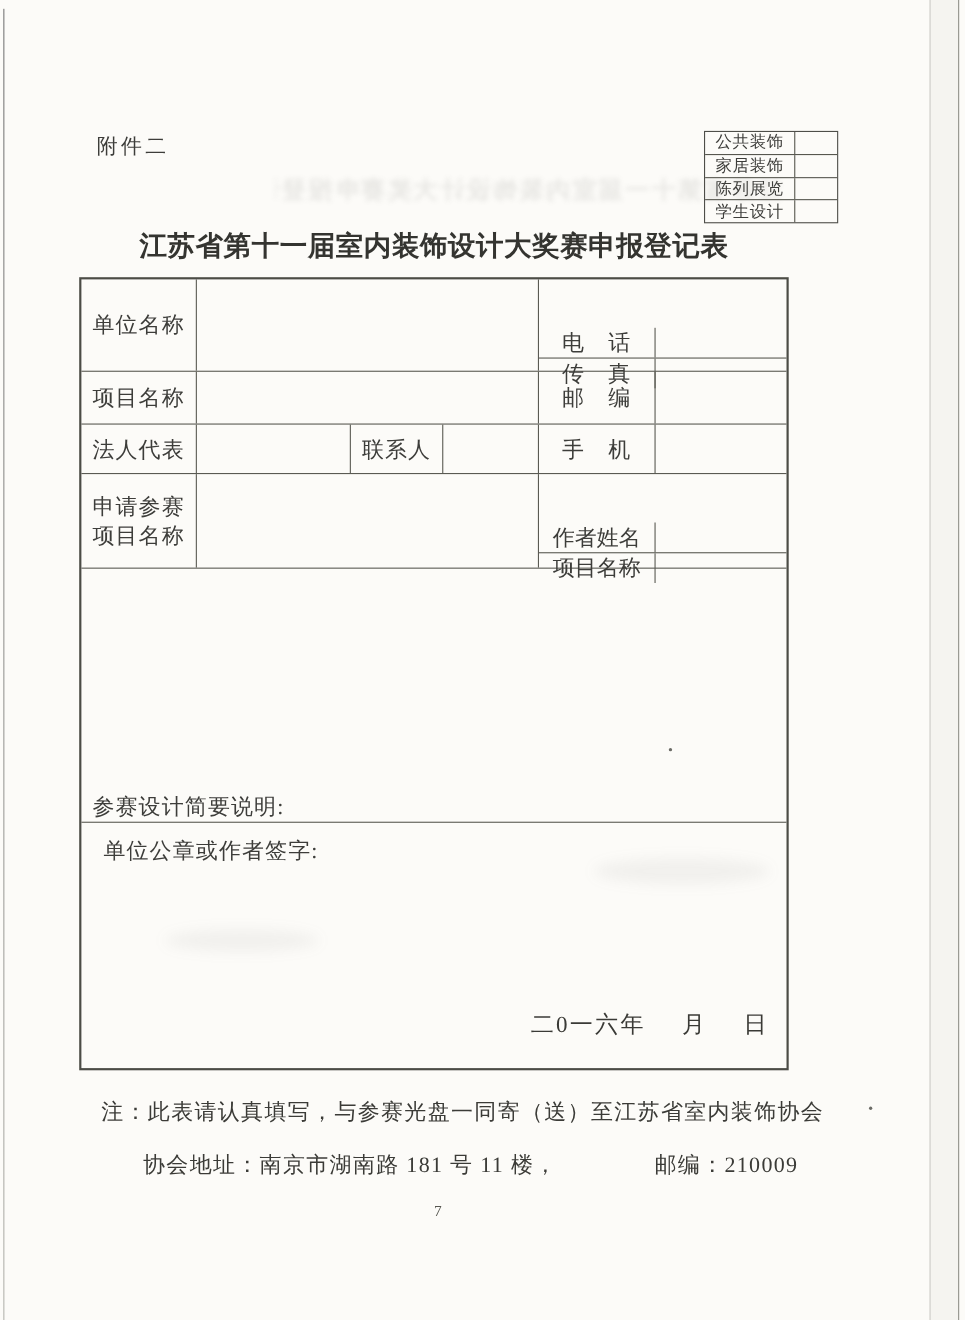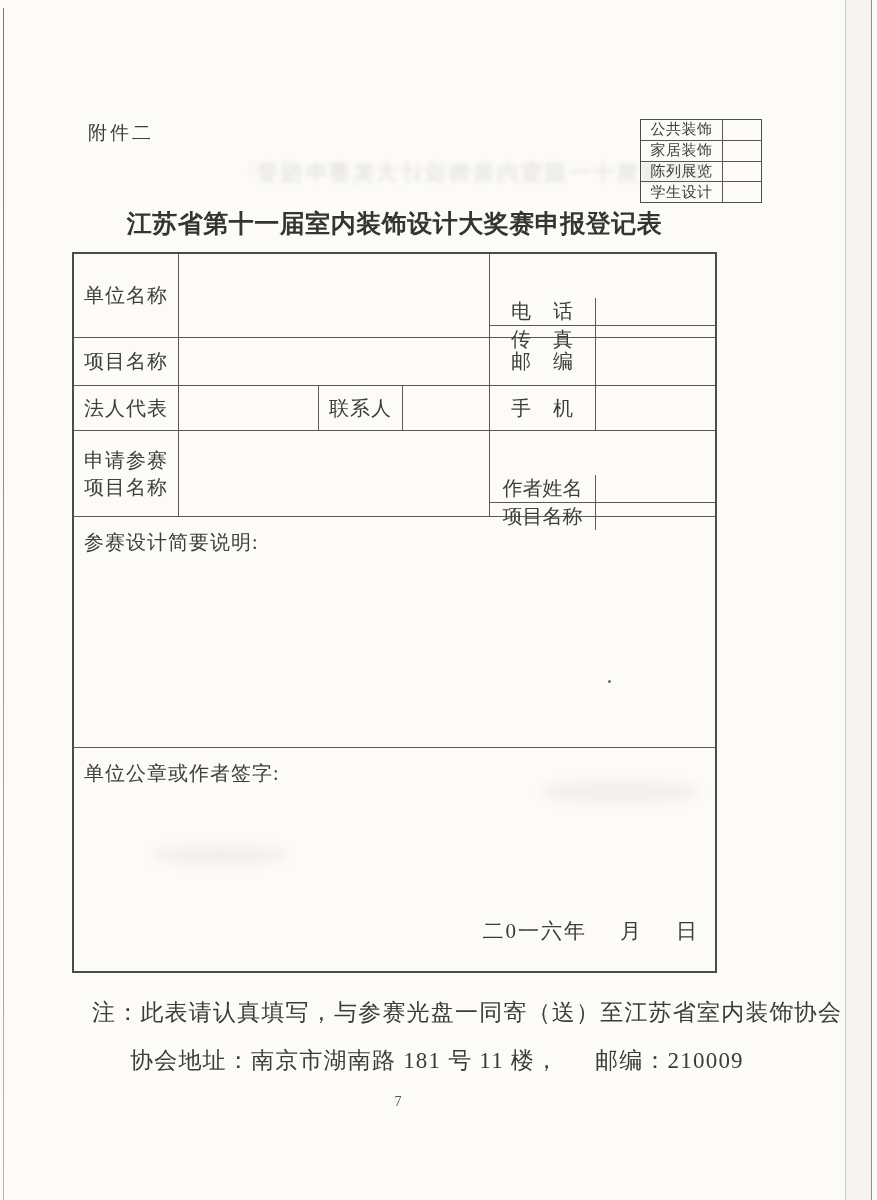--- a/index.html
+++ b/index.html
@@ -40,37 +40,37 @@
   .cat-row:last-child{border-bottom:none;}
   .cat-label{width:81px;border-right:1px solid #57574f;display:flex;align-items:center;justify-content:center;font-size:15px;letter-spacing:0.5px;}
   .cat-box{flex:1;}
   
   #main-table{
     position:absolute;left:72px;top:252px;width:645px;height:721px;
     border:2px solid #4c4c46;box-sizing:border-box;
     display:flex;flex-direction:column;
   }
   .row{display:flex;border-bottom:1px solid #5a5a53;box-sizing:border-box;}
-  .row.last{border-bottom:none;}
+  .row.last{border-bottom:none;margin-left:10px;}
   .cell{border-right:1px solid #5a5a53;box-sizing:border-box;display:flex;align-items:center;justify-content:center;font-size:20px;letter-spacing:1px;}
   .cell.endcol{border-right:none;}
   .cell.left{justify-content:flex-start;padding-left:10px;}
   .rblock{display:flex;flex-direction:column;box-sizing:border-box;margin-top:44px;}
   .subrow{display:flex;flex:1;border-bottom:1px solid #5a5a53;box-sizing:border-box;}
   .subrow.last{border-bottom:none;}
   .subrow .cell{height:100%;}
   .two-line{flex-direction:column;align-items:flex-start;justify-content:center;padding-left:10px;}
   .bigcell{flex:1;border-right:none;align-items:flex-start;justify-content:flex-start;padding:12px 0 0 10px;box-sizing:border-box;font-size:20px;letter-spacing:1px;}
   #signature-row{position:relative;}
   #date-line{
     position:absolute;right:16px;bottom:26px;font-size:21px;letter-spacing:2px;color:#3a3a36;
   }
   #date-line .gap{display:inline-block;width:33px;}
   
-  .note{position:absolute;font-size:23px;letter-spacing:1.2px;color:#3b3b37;white-space:nowrap;}
+  .note{position:absolute;font-size:20px;letter-spacing:1.2px;color:#3b3b37;white-space:nowrap;}
   #note-line1{left:92px;top:997px;}
   #note-line2{left:130px;top:1045px;}
   #note-postcode{left:595px;top:1045px;}
   #page-number{position:absolute;left:380px;top:1094px;width:36px;text-align:center;font-size:14px;color:#55554f;}
 </style>
 </head>
 <body>
 
 <div id="left-edge" class="edge-line"></div>
 <div id="right-strip"></div>
@@ -149,21 +149,21 @@
         <div class="cell" style="width:106px;letter-spacing:0;">作者姓名</div>
         <div class="cell endcol" style="width:118px;"></div>
       </div>
       <div class="subrow last">
         <div class="cell" style="width:106px;letter-spacing:0;">项目名称</div>
         <div class="cell endcol" style="width:118px;"></div>
       </div>
     </div>
   </div>
 
-  <div class="row" style="height:231px;">
+  <div class="row" style="height:231px;align-items:flex-end;">
     <div class="cell bigcell">
       <span>参赛设计简要说明:</span>
     </div>
   </div>
 
   <div class="row last" id="signature-row" style="height:223px;">
     <div class="cell bigcell">
       <span>单位公章或作者签字:</span>
     </div>
     <div id="date-line">

